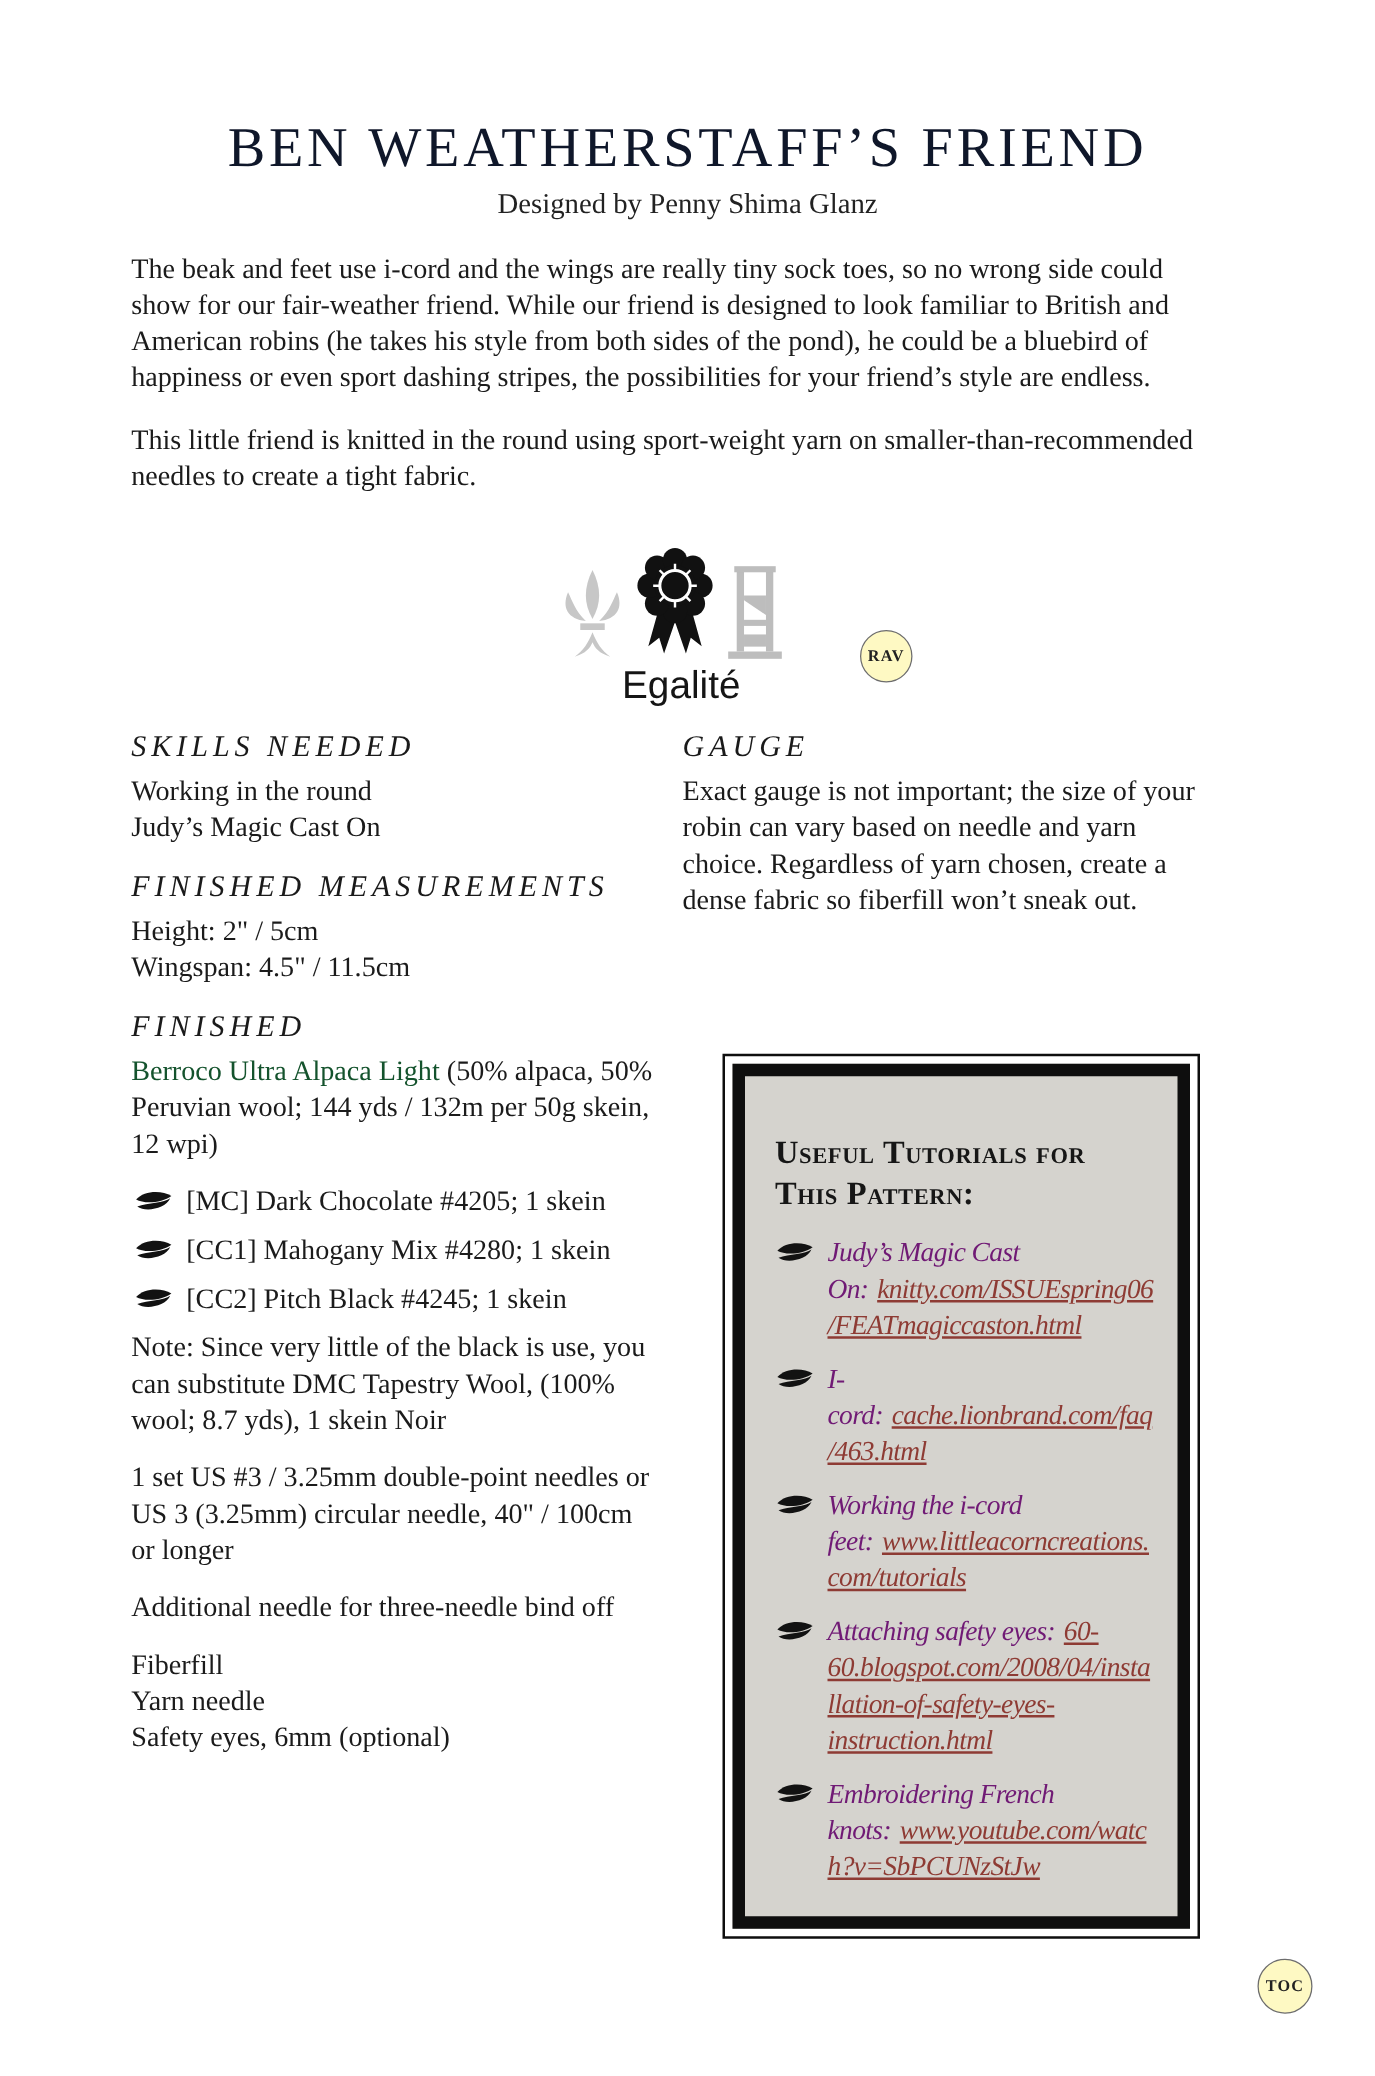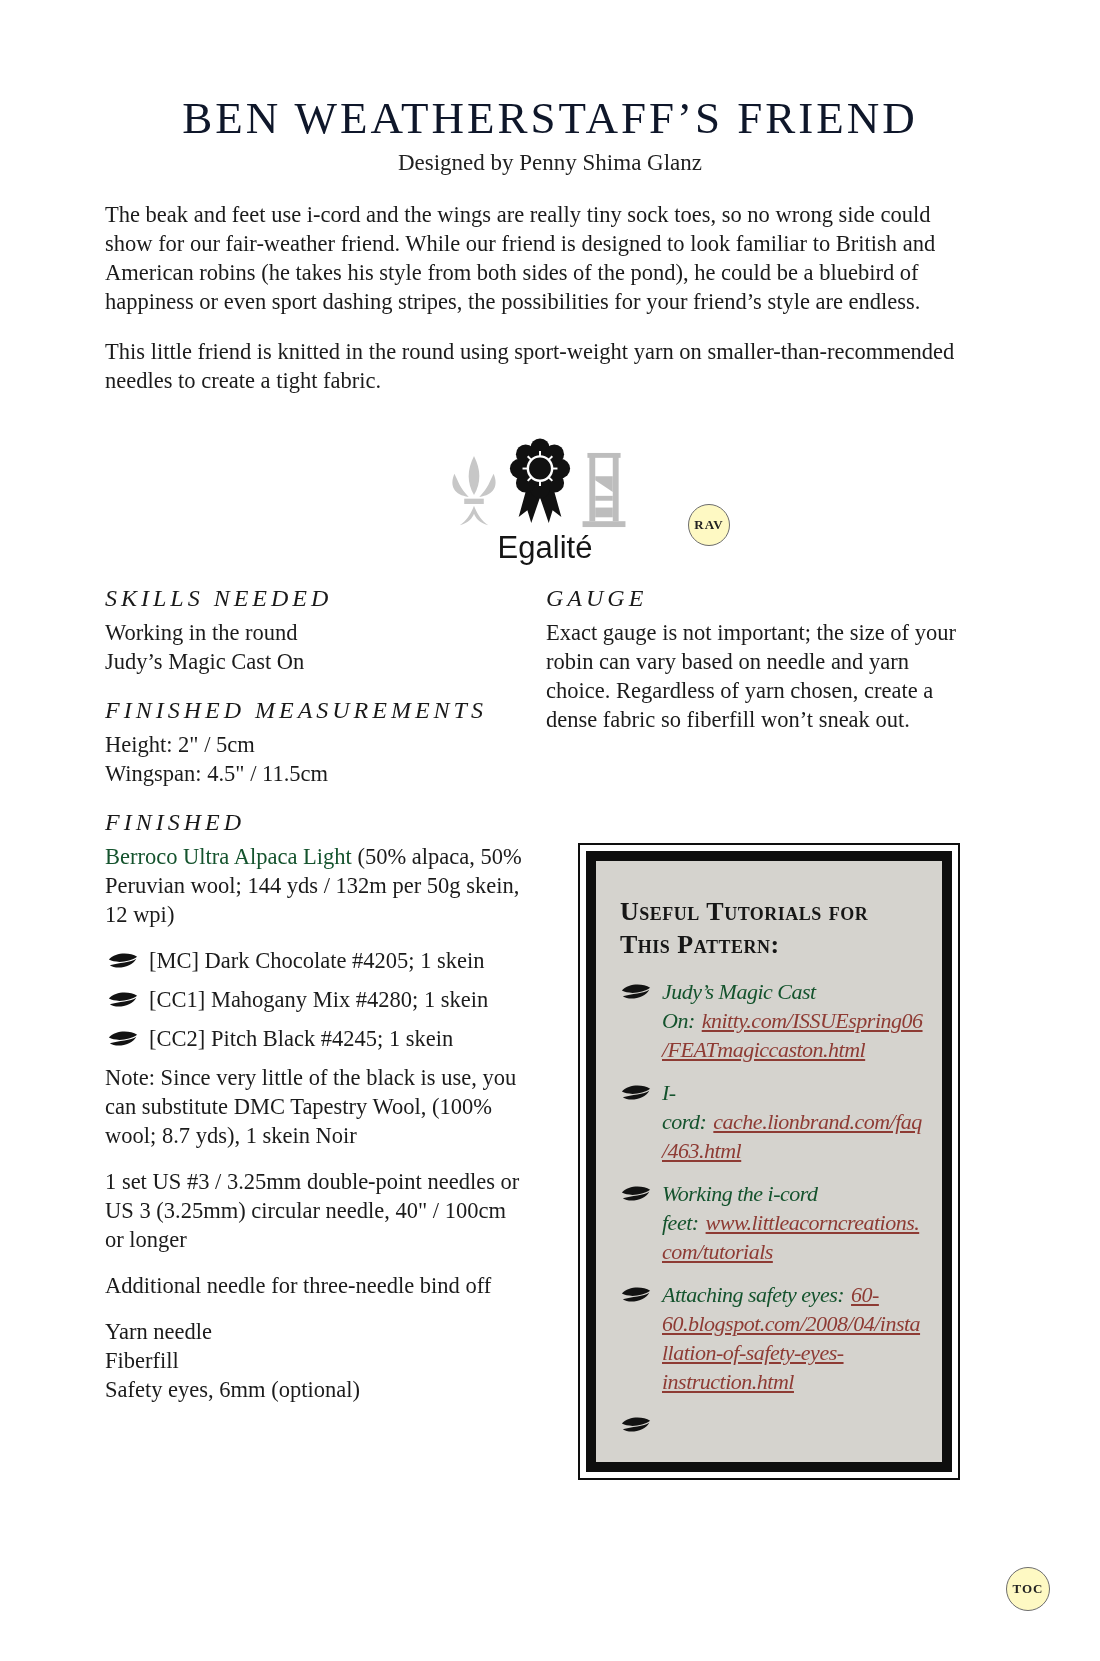--- a/index.html
+++ b/index.html
@@ -67,26 +67,26 @@
     border:2.5px solid #0e0e0e;padding:6px;background:#ffffff;
     box-sizing:border-box;
   }
   .tbox-inner{
     border:10px solid #0e0e0e;background:#d5d3ce;
     padding:26px 18px 26px 24px;min-height:552px;box-sizing:border-box;
   }
   .tbox-heading{
     font-variant:small-caps;font-weight:bold;font-size:26px;
     line-height:33px;letter-spacing:0.5px;color:#161616;
-    margin:8px 0 16px 0;
+    margin:18px 0 16px 0;
   }
   .tut-item{display:flex;align-items:flex-start;margin:0 0 14px 0;font-size:22px;line-height:29px;}
   .tut-item .orn{margin:5px 10px 0 0;}
   .tut-text{flex:1 1 auto;min-width:0;}
-  .tut-label{font-style:italic;color:#14532d;margin-right:7px;letter-spacing:-0.5px;}
+  .tut-label{font-style:italic;color:#701a75;margin-right:7px;letter-spacing:-0.5px;}
   a.tut-link{
     font-style:italic;color:#8e3b34;text-decoration:underline;
     overflow-wrap:anywhere;cursor:pointer;letter-spacing:-0.5px;
   }
   .gray-icon{fill:#c7c7c7;}
   .gray-icon2{fill:#bdbdbd;}
 </style>
 </head>
 <body>
 
@@ -177,22 +177,22 @@
           <path d="M2,9 C9,1 24,1 32,6 C24,12 9,13 2,9 Z"></path>
           <path d="M3,15 C12,12 26,12 31,8 C27,17 10,20 3,15 Z"></path>
         </svg>
       <span>[CC2] Pitch Black #4245; 1 skein</span>
     </div>
 
     <p class="para gap-above" style="margin-top:9px;">Note: Since very little of the black is use, you can substitute DMC Tapestry Wool, (100% wool; 8.7 yds), 1 skein Noir</p>
     <p class="para">1 set US #3 / 3.25mm double-point needles or US 3 (3.25mm) circular needle, 40" / 100cm or longer</p>
     <p class="para">Additional needle for three-needle bind off</p>
 
+    <p class="extra-line">Fiberfill</p>
     <p class="extra-line">Yarn needle</p>
-    <p class="extra-line">Fiberfill</p>
     <p class="extra-line">Safety eyes, 6mm (optional)</p>
   </div>
 
   <div class="right-col">
     <p class="section-heading">GAUGE</p>
     <p class="plain-line">Exact gauge is not important; the size of your robin can vary based on needle and yarn choice. Regardless of yarn chosen, create a dense fabric so fiberfill won’t sneak out.</p>
   </div>
 
   <div class="tbox-outer">
     <div class="tbox-inner">
@@ -228,19 +228,20 @@
             <path d="M3,15 C12,12 26,12 31,8 C27,17 10,20 3,15 Z"></path>
           </svg>
         <div class="tut-text"><span class="tut-label">Attaching safety eyes:</span><a class="tut-link">60-60.blogspot.com/2008/04/installation-of-safety-eyes-instruction.html</a></div>
       </div>
 
       <div class="tut-item" style="margin-bottom:0;">
         <svg class="orn" viewBox="0 0 34 22">
             <path d="M2,9 C9,1 24,1 32,6 C24,12 9,13 2,9 Z"></path>
             <path d="M3,15 C12,12 26,12 31,8 C27,17 10,20 3,15 Z"></path>
           </svg>
+        <div class="tut-text"><span class="tut-label">Embroidering French knots:</span><a class="tut-link">www.youtube.com/watch?v=SbPCUNzStJw</a></div>
       </div>
     </div>
   </div>
 
   <div class="round-badge toc-badge">TOC</div>
 
 </div>
 
 </body></html>

